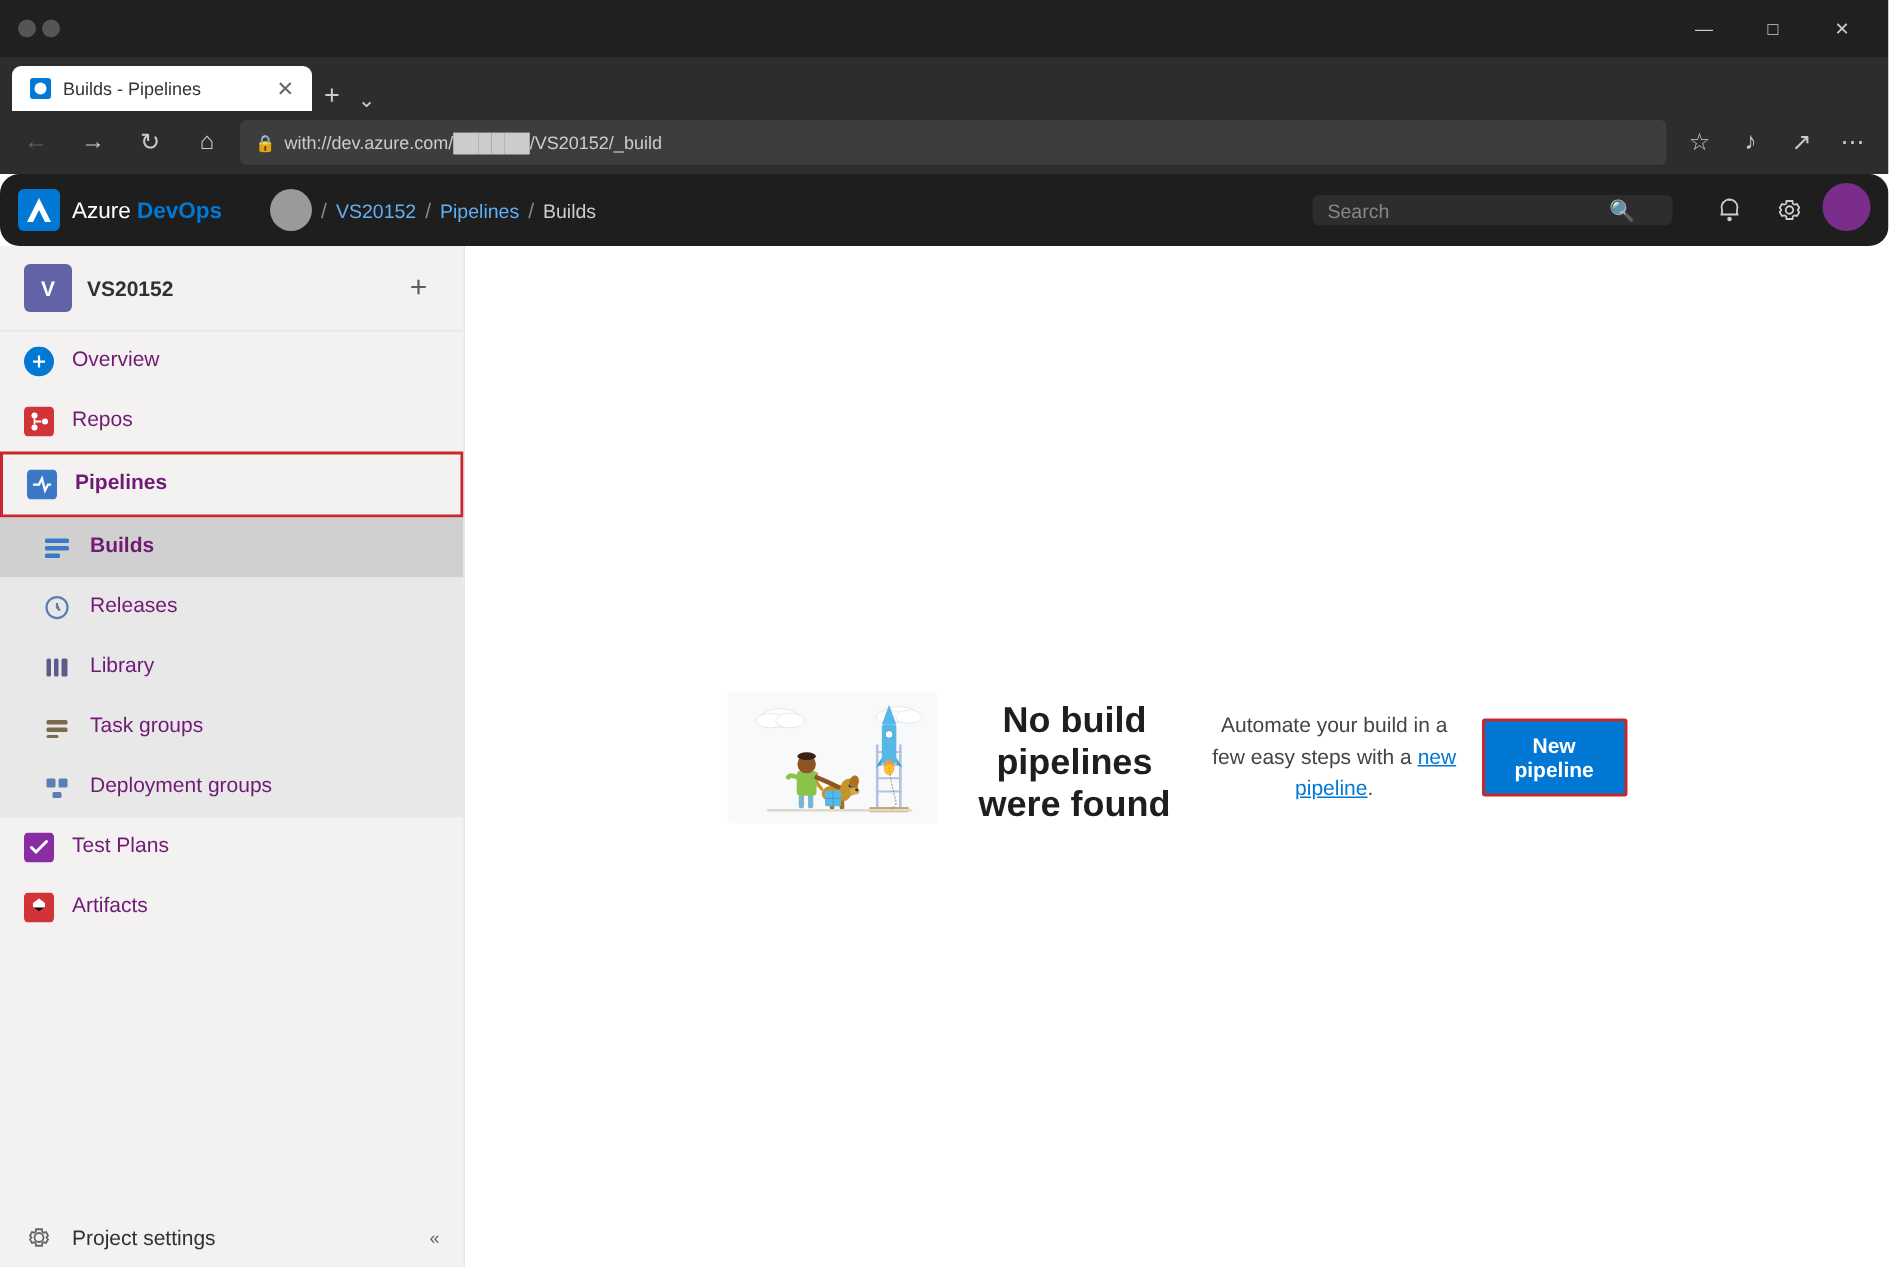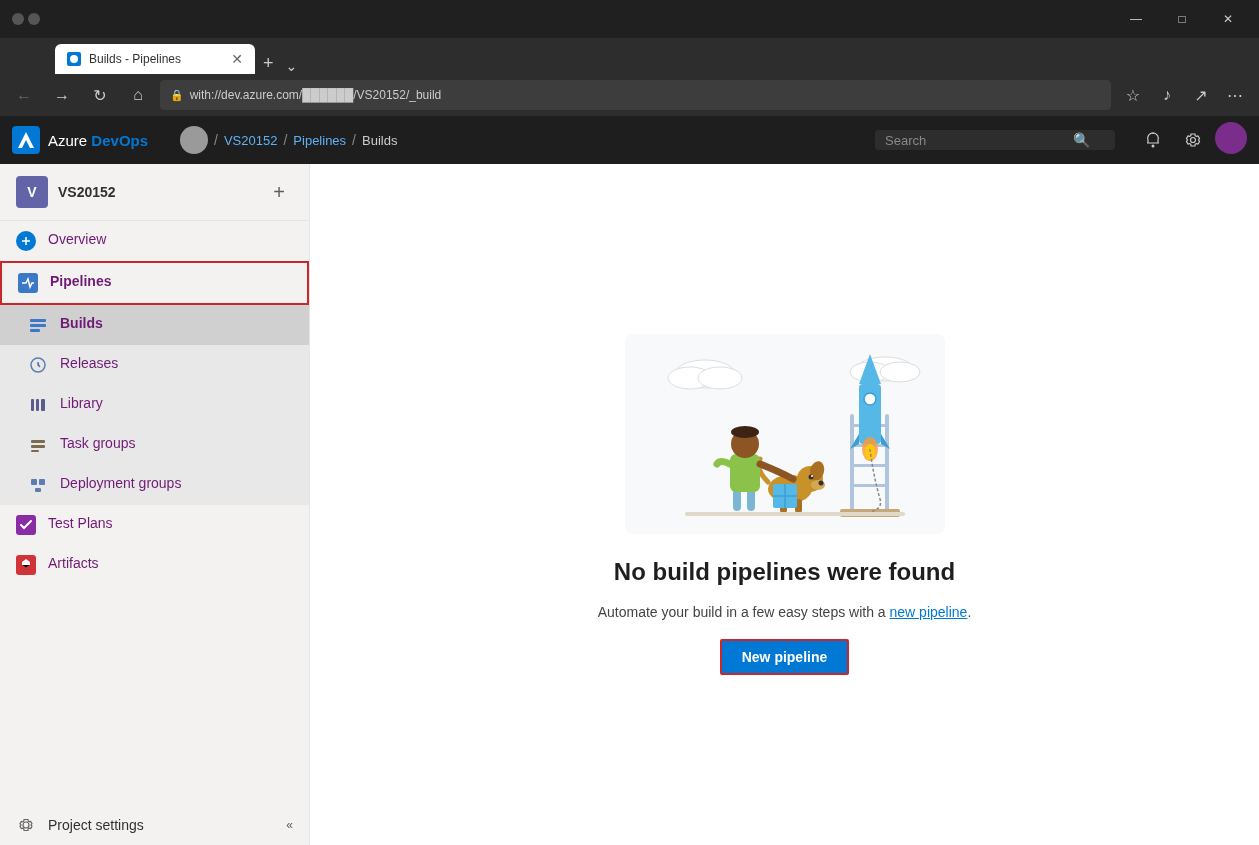--- a/index.html
+++ b/index.html
@@ -1,40 +1,40 @@
 <!DOCTYPE html>
 <html><head>
   <meta charset="utf-8">
   <style>
     * { margin: 0; padding: 0; box-sizing: border-box; }
     body { font-family: 'Segoe UI', sans-serif; background: #fff; width: 1259px; height: 845px; overflow: hidden; display: flex; flex-direction: column; }
 
     
     .browser-chrome { background: #202020; height: 38px; display: flex; align-items: center; padding: 0 8px; gap: 6px; flex-shrink: 0; }
     .browser-tab-bar { background: #2d2d2d; height: 36px; display: flex; align-items: flex-end; padding: 0 8px; flex-shrink: 0; }
-    .browser-tab { background: #fff; border-radius: 6px 6px 0 0; height: 30px; display: flex; align-items: center; padding: 0 12px; gap: 8px; min-width: 200px; font-size: 12px; color: #333; margin-left: 47px; }
+    .browser-tab { background: #fff; border-radius: 6px 6px 0 0; height: 30px; display: flex; align-items: center; padding: 0 12px; gap: 8px; min-width: 200px; font-size: 12px; color: #333; }
     .browser-tab .tab-icon { width: 14px; height: 14px; background: #0078d4; border-radius: 2px; flex-shrink: 0; }
     .browser-tab .tab-close { margin-left: auto; color: #666; cursor: pointer; font-size: 14px; }
     .tab-new { color: #ccc; font-size: 18px; padding: 0 8px; cursor: pointer; }
     .tab-menu { color: #ccc; font-size: 14px; padding: 0 4px; cursor: pointer; }
     .win-controls { margin-left: auto; display: flex; gap: 0; }
     .win-btn { width: 46px; height: 38px; display: flex; align-items: center; justify-content: center; color: #ccc; font-size: 12px; cursor: pointer; }
 
     
     .addr-row { background: #2d2d2d; height: 42px; display: flex; align-items: center; padding: 0 8px; gap: 6px; flex-shrink: 0; }
     .nav-btn { width: 32px; height: 32px; display: flex; align-items: center; justify-content: center; color: #ccc; font-size: 16px; cursor: pointer; border-radius: 4px; }
     .nav-btn.disabled { color: #666; cursor: default; }
     .addr-bar { flex: 1; background: #3d3d3d; border-radius: 4px; height: 30px; display: flex; align-items: center; padding: 0 10px; gap: 6px; }
     .addr-bar .lock { color: #aaa; font-size: 11px; }
     .addr-text { color: #ccc; font-size: 12px; flex: 1; }
     .addr-right { display: flex; gap: 2px; }
     .addr-icon-btn { width: 32px; height: 32px; display: flex; align-items: center; justify-content: center; color: #ccc; cursor: pointer; }
 
     
-    .top-bar { background: #1e1e1e; height: 48px; display: flex; align-items: center; padding: 0 12px; gap: 12px; flex-shrink: 0; }
+    .top-bar { background: #1e1e1e; height: 48px; display: flex; align-items: center; padding: 0 12px; gap: 12px; flex-shrink: 0; border-radius: 13px; }
     .azure-logo { display: flex; align-items: center; gap: 8px; }
     .azure-logo .logo-icon { width: 28px; height: 28px; }
     .azure-logo .logo-text { font-size: 15px; color: #fff; }
     .azure-logo .logo-text span { color: #0078d4; font-weight: 600; }
     .breadcrumb { display: flex; align-items: center; gap: 6px; margin-left: 20px; flex: 1; }
     .breadcrumb-item { color: #ccc; font-size: 13px; }
     .breadcrumb-item.link { color: #60b0f4; cursor: pointer; }
     .breadcrumb-sep { color: #888; font-size: 14px; }
     .top-search { display: flex; align-items: center; background: #2d2d2d; border-radius: 4px; padding: 0 10px; height: 20px; min-width: 240px; gap: 8px; }
     .top-search input { background: none; border: none; outline: none; color: #ccc; font-size: 13px; width: 180px; }
@@ -57,21 +57,21 @@
     .nav-item.active { background: #e0e0e0; font-weight: 600; }
     .nav-item.selected-parent { border: 2px solid #c8282d; background: #f3f2f1; font-weight: 600; }
     .nav-item.sub { padding-left: 28px; background: #e8e8e8; }
     .nav-item.sub.active { background: #d0d0d0; font-weight: 700; }
     .nav-icon { width: 20px; height: 20px; flex-shrink: 0; display: flex; align-items: center; justify-content: center; }
     .settings-item { display: flex; align-items: center; padding: 10px 16px; gap: 12px; cursor: pointer; font-size: 14px; color: #323130; }
     .settings-chevron { margin-left: auto; color: #605e5c; font-size: 12px; }
 
     
     .content { flex: 1; background: #fff; display: flex; flex-direction: column; align-items: center; justify-content: center; padding: 20px; }
-    .empty-state { display: flex; flex-direction: column; align-items: center; gap: 16px; max-width: 600px; text-align: center; }
+    .empty-state { display: flex; flex-direction: row; align-items: center; gap: 16px; max-width: 600px; text-align: center; }
     .empty-illustration { width: 320px; height: 200px; position: relative; }
     .empty-title { font-size: 24px; font-weight: 600; color: #1e1e1e; margin-top: 8px; }
     .empty-subtitle { font-size: 14px; color: #444; line-height: 1.5; }
     .empty-subtitle .link-text { color: #0078d4; text-decoration: underline; cursor: pointer; }
     .new-pipeline-btn { background: #0078d4; color: #fff; border: 2px solid #c8282d; padding: 8px 20px; font-size: 14px; font-weight: 600; cursor: pointer; border-radius: 2px; outline: none; }
 
     
     .illustration-svg { width: 100%; height: 100%; }
   </style>
 </head>
@@ -173,20 +173,32 @@
       <div class="nav-icon">
         <svg width="20" height="20" viewBox="0 0 20 20">
             <circle cx="10" cy="10" r="10" fill="#0078d4"></circle>
             <path d="M6 10h8M10 6v8" stroke="white" stroke-width="1.5"></path>
           </svg>
       </div>
       <span>Overview</span>
     </div>
 
 
+    <div class="nav-item">
+      <div class="nav-icon">
+        <svg width="20" height="20" viewBox="0 0 20 20">
+            <rect width="20" height="20" rx="3" fill="#d13438"></rect>
+            <circle cx="7" cy="6" r="2" fill="white"></circle>
+            <circle cx="7" cy="14" r="2" fill="white"></circle>
+            <circle cx="14" cy="10" r="2" fill="white"></circle>
+            <path d="M7 8v4M7 10h4.5" stroke="white" stroke-width="1.2"></path>
+          </svg>
+      </div>
+      <span>Repos</span>
+    </div>
 
     <div class="nav-item selected-parent">
       <div class="nav-icon">
         <svg width="20" height="20" viewBox="0 0 20 20">
             <rect width="20" height="20" rx="3" fill="#3b79c8"></rect>
             <path d="M4 10h4l2-4 2 8 2-4h2" stroke="white" stroke-width="1.5" fill="none"></path>
           </svg>
       </div>
       <span>Pipelines</span>
     </div>

